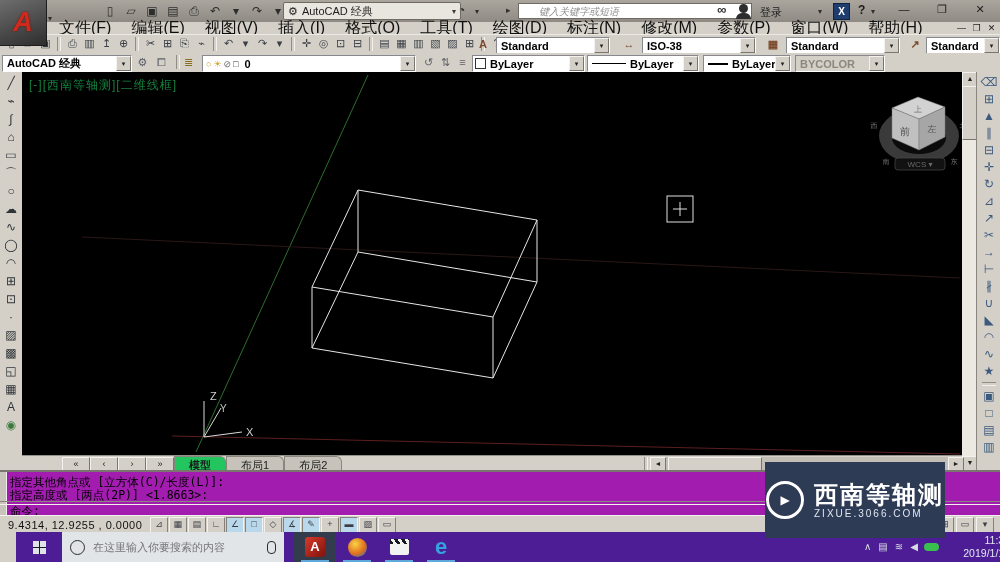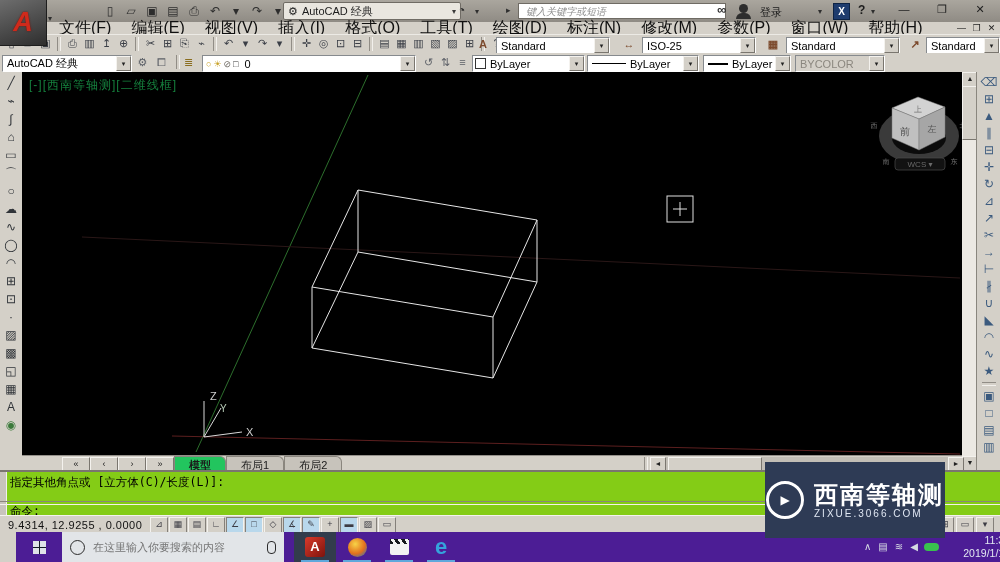--- a/index.html
+++ b/index.html
@@ -21,21 +21,21 @@
     color:#2d2d2d;}
   #wscombo{position:absolute;left:283px;top:2px;width:168px;height:16px;
     background:#e9e6df;border:1px solid #6f6b64;border-radius:2px;
     display:flex;align-items:center;gap:4px;padding:0 4px;color:#1c1c1c;}
   #wscombo .dd{margin-left:auto;}
   .dd{font-size:8px;color:#3a3a3a;}
   #commbtn{position:absolute;left:458px;top:3px;font-size:12px;color:#2e2e2e;}
   #commdd{position:absolute;left:475px;top:7px;font-size:8px;color:#2e2e2e;}
   #flyarrow{position:absolute;left:506px;top:5px;font-size:9px;color:#2e2e2e;}
   #topsearch{position:absolute;left:518px;top:3px;width:192px;height:14px;
-    border:1px solid #6f6b64;background:#fff;font-size:10px;padding:0 7px;
+    border:1px solid #6f6b64;background:#fff;font-size:10px;padding:0 20px;
     font-family:"Liberation Sans",sans-serif;}
   #topsearch::placeholder{font-style:italic;color:#8e8e8e;}
   #binoc{position:absolute;left:717px;top:2px;font-size:13px;font-weight:bold;color:#2d2d2d;}
   #person{position:absolute;left:739px;top:4px;width:9px;height:9px;border-radius:50%;
     background:#2d2d2d;}
   #person::after{content:"";position:absolute;left:-3px;top:9px;width:15px;height:6px;
     border-radius:6px 6px 0 0;background:#2d2d2d;}
   #signin{position:absolute;left:760px;top:5px;color:#1c1c1c;}
   #signdd{position:absolute;left:818px;top:7px;font-size:8px;color:#2e2e2e;}
   #xchg{position:absolute;left:833px;top:3px;width:15px;height:15px;background:#1e3c6e;
@@ -55,21 +55,21 @@
   
   #row2{position:absolute;left:0;top:34px;width:1000px;height:19px;background:#d4d0c8;
     border-top:1px solid #eceae5;border-bottom:1px solid #94908a;}
   #stdicons{position:absolute;left:4px;top:1px;display:flex;gap:2px;align-items:center;}
   .ticon{width:15px;height:15px;line-height:15px;text-align:center;font-size:11px;color:#3a3e46;}
   .sep{width:2px;height:14px;border-left:1px solid #918d86;border-right:1px solid #f2f0ec;margin:0 2px;}
   .sicon{position:absolute;top:2px;width:18px;height:15px;line-height:15px;text-align:center;
     font-size:11px;font-weight:bold;color:#7c4a2d;}
   .combo{position:absolute;top:2px;height:15px;background:#fff;
     border:1px solid;border-color:#868a8e #fff #fff #868a8e;display:flex;align-items:center;}
-  .combo .cval{flex:1;padding:0 4px;font-size:11px;color:#000;white-space:nowrap;overflow:hidden;}
+  .combo .cval{flex:1;padding:0 4px;font-size:11px;color:#000;white-space:nowrap;overflow:hidden;font-weight:bold;}
   .combo .cdd{width:13px;height:13px;background:#d4d0c8;border:1px solid;
     border-color:#f4f2ee #7a766f #7a766f #f4f2ee;font-size:7px;text-align:center;line-height:13px;color:#222;}
   .combo.disabled{background:#d4d0c8;}
   .combo.disabled .cval{color:#8b877f;}
   #row3{position:absolute;left:0;top:53px;width:1000px;height:19px;background:#d4d0c8;
     border-bottom:1px solid #94908a;}
   .tbtn{position:absolute;top:2px;width:17px;height:15px;text-align:center;line-height:15px;
     font-size:11px;color:#5b5f66;}
   .lic{font-size:9px;margin-right:2px;}
   .lswatch{width:9px;height:9px;border:1px solid #333;background:#fff;margin:0 4px 0 2px;}
@@ -103,21 +103,21 @@
     border:1px solid #8a867e;border-bottom:none;border-radius:0 6px 0 0;}
   .tab.active{background:#22c55e;font-weight:bold;}
   #hdiv{position:absolute;left:622px;top:1px;width:2px;height:13px;
     border-left:1px solid #918d86;border-right:1px solid #f2f0ec;}
   #hleft{left:628px;top:1px;height:13px;line-height:11px;position:absolute;}
   #htrough{position:absolute;left:644px;top:1px;width:282px;height:13px;background:#c2beb6;}
   #hthumb{position:absolute;left:646px;top:1px;width:92px;height:13px;background:#d4d0c8;
     border:1px solid;border-color:#f4f2ee #7a766f #7a766f #f4f2ee;}
   #hright{left:926px;top:1px;height:13px;line-height:11px;position:absolute;}
   
-  #cmd{position:absolute;left:0;top:470px;width:1000px;height:45px;background:#84cc16;
+  #cmd{position:absolute;left:0;top:470px;width:1000px;height:45px;background:#a21caf;
     border-top:2px solid #7a766f;font-family:"DejaVu Sans Mono",monospace;color:#000;}
   #cmdgrip{position:absolute;left:0;top:0;width:6px;height:45px;background:#c8c4bc;
     border-right:1px solid #f2f0ec;}
   .cmdline{position:absolute;left:10px;font-size:11.5px;white-space:pre;}
   #cmdsep{position:absolute;left:0;top:29px;width:1000px;height:2px;
     border-top:1px solid #8a867e;border-bottom:1px solid #f4f2ee;}
   #status{position:absolute;left:0;top:515px;width:1000px;height:17px;background:#d4d0c8;
     border-top:1px solid #f4f2ee;}
   #coords{position:absolute;left:8px;top:3px;font-size:11px;color:#111;letter-spacing:.5px;}
   #toggles{position:absolute;left:150px;top:1px;display:flex;gap:1px;}
@@ -268,21 +268,21 @@
         <span class="sep"></span>
         <span class="ticon">?</span>
       </div>
     <span class="sicon" style="left:474px">A</span>
     <div class="combo" style="left:496px;width:112px">
       <span class="cval">Standard</span>
       <span class="cdd">▾</span>
     </div>
     <span class="sicon" style="left:620px">↔</span>
     <div class="combo" style="left:642px;width:112px">
-      <span class="cval">ISO-25</span>
+      <span class="cval">ISO-38</span>
       <span class="cdd">▾</span>
     </div>
     <span class="sicon" style="left:764px">▦</span>
     <div class="combo" style="left:786px;width:112px">
       <span class="cval">Standard</span>
       <span class="cdd">▾</span>
     </div>
     <span class="sicon" style="left:906px">↗</span>
     <div class="combo" style="left:926px;width:72px">
       <span class="cval">Standard</span>
@@ -454,20 +454,21 @@
     <span id="hdiv"></span>
     <span id="hleft" class="sbtn">◄</span>
     <div id="htrough"></div>
     <div id="hthumb"></div>
     <span id="hright" class="sbtn">►</span>
   </div>
 
   <div id="cmd">
     <div id="cmdgrip"></div>
     <div class="cmdline" style="top:3px">指定其他角点或 [立方体(C)/长度(L)]:</div>
+    <div class="cmdline" style="top:16px">指定高度或 [两点(2P)] &lt;1.8663&gt;:</div>
     <div id="cmdsep"></div>
     <div class="cmdline" style="top:32px">命令:</div>
   </div>
 
   <div id="status">
     <div id="coords">9.4314,  12.9255 ,  0.0000</div>
     <div id="toggles">
         <span class="stoggle">⊿</span>
         <span class="stoggle">▦</span>
         <span class="stoggle">▤</span>

